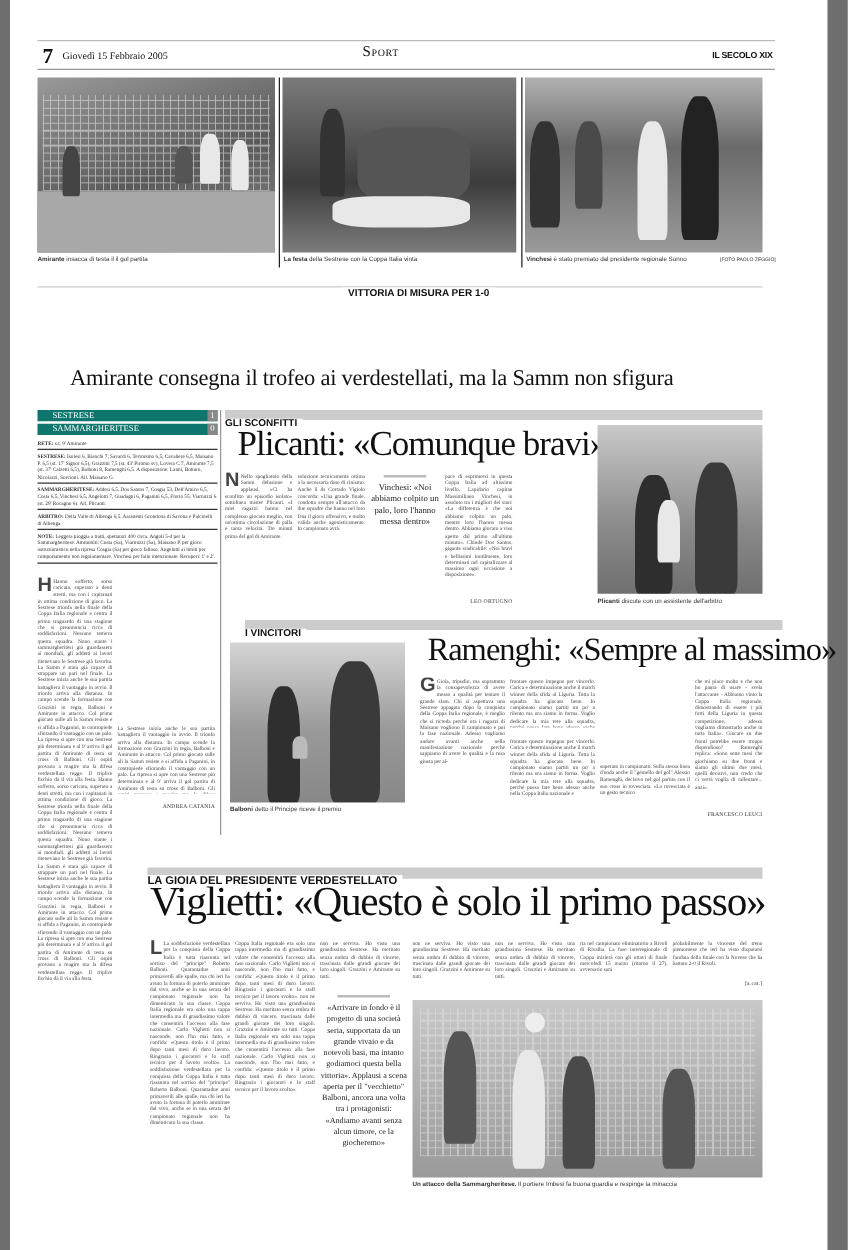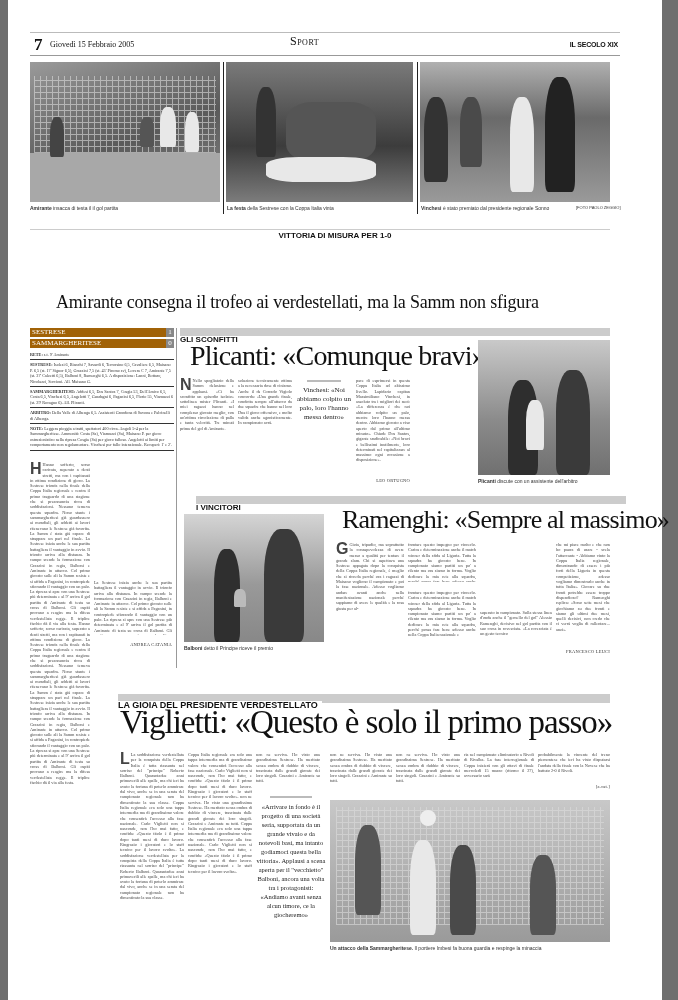--- a/index.html
+++ b/index.html
@@ -18,21 +18,21 @@
   .fig { position:absolute; background:#2b2b2b; border-radius: 40% 40% 10% 10%; }
   .fig.w { background:#e8e8e8; }
   .caption { font-family: "Liberation Sans", sans-serif; font-size: 5px; color: #333; white-space: nowrap; }
   .caption b { font-weight: bold; }
   .vline { width: 1px; background: #222; }
   .kicker { font-family: "Liberation Sans", sans-serif; font-weight: bold; font-size: 8px; background: #fff; padding: 0 4px; }
   .headline { font-family: "Liberation Serif", serif; font-size: 36px; letter-spacing: -1px; white-space: nowrap; }
   .subhead { font-size: 18px; white-space: nowrap; letter-spacing: -.2px; }
   .label-bar { height: 8px; background: #ccc; }
   .label-bar span { font-family: "Liberation Sans", sans-serif; font-weight: bold; font-size: 8px; background:#fff; padding-right: 4px; line-height: 8px; display:inline-block; }
-  .team-row { height: 9px; background: #a16207; color: #fff; font-size: 7px; line-height: 9px; padding-left: 2px; }
+  .team-row { height: 9px; background: #0f766e; color: #fff; font-size: 7px; line-height: 9px; padding-left: 12px; }
   .team-row .score { position:absolute; right:0; top:0; width:8px; height:9px; background:#888; text-align:center; }
   .box-text { font-size: 4.2px; line-height: 5.4px; color:#333; }
   .box-text b { font-weight: bold; }
   .hr { height: 1px; background: #333; }
   .col-text { font-size: 4.3px; line-height: 5.3px; color: #444; text-align: justify; overflow: hidden; }
   .dropcap { float:left; font-size: 16px; line-height: 13px; font-weight: bold; font-family: "Liberation Sans", sans-serif; margin-right: 1px; }
   .quote { font-size: 9px; line-height: 11.5px; text-align: center; color:#222; }
   .quote-rule { height: 2px; background: #bbb; margin: 0 auto 4px; width: 60%; }
   .byline { font-size: 4.5px; text-align: right; color:#333; letter-spacing: .2px; }
   .mid-head { font-size: 26px; letter-spacing: -.8px; white-space: nowrap; }

